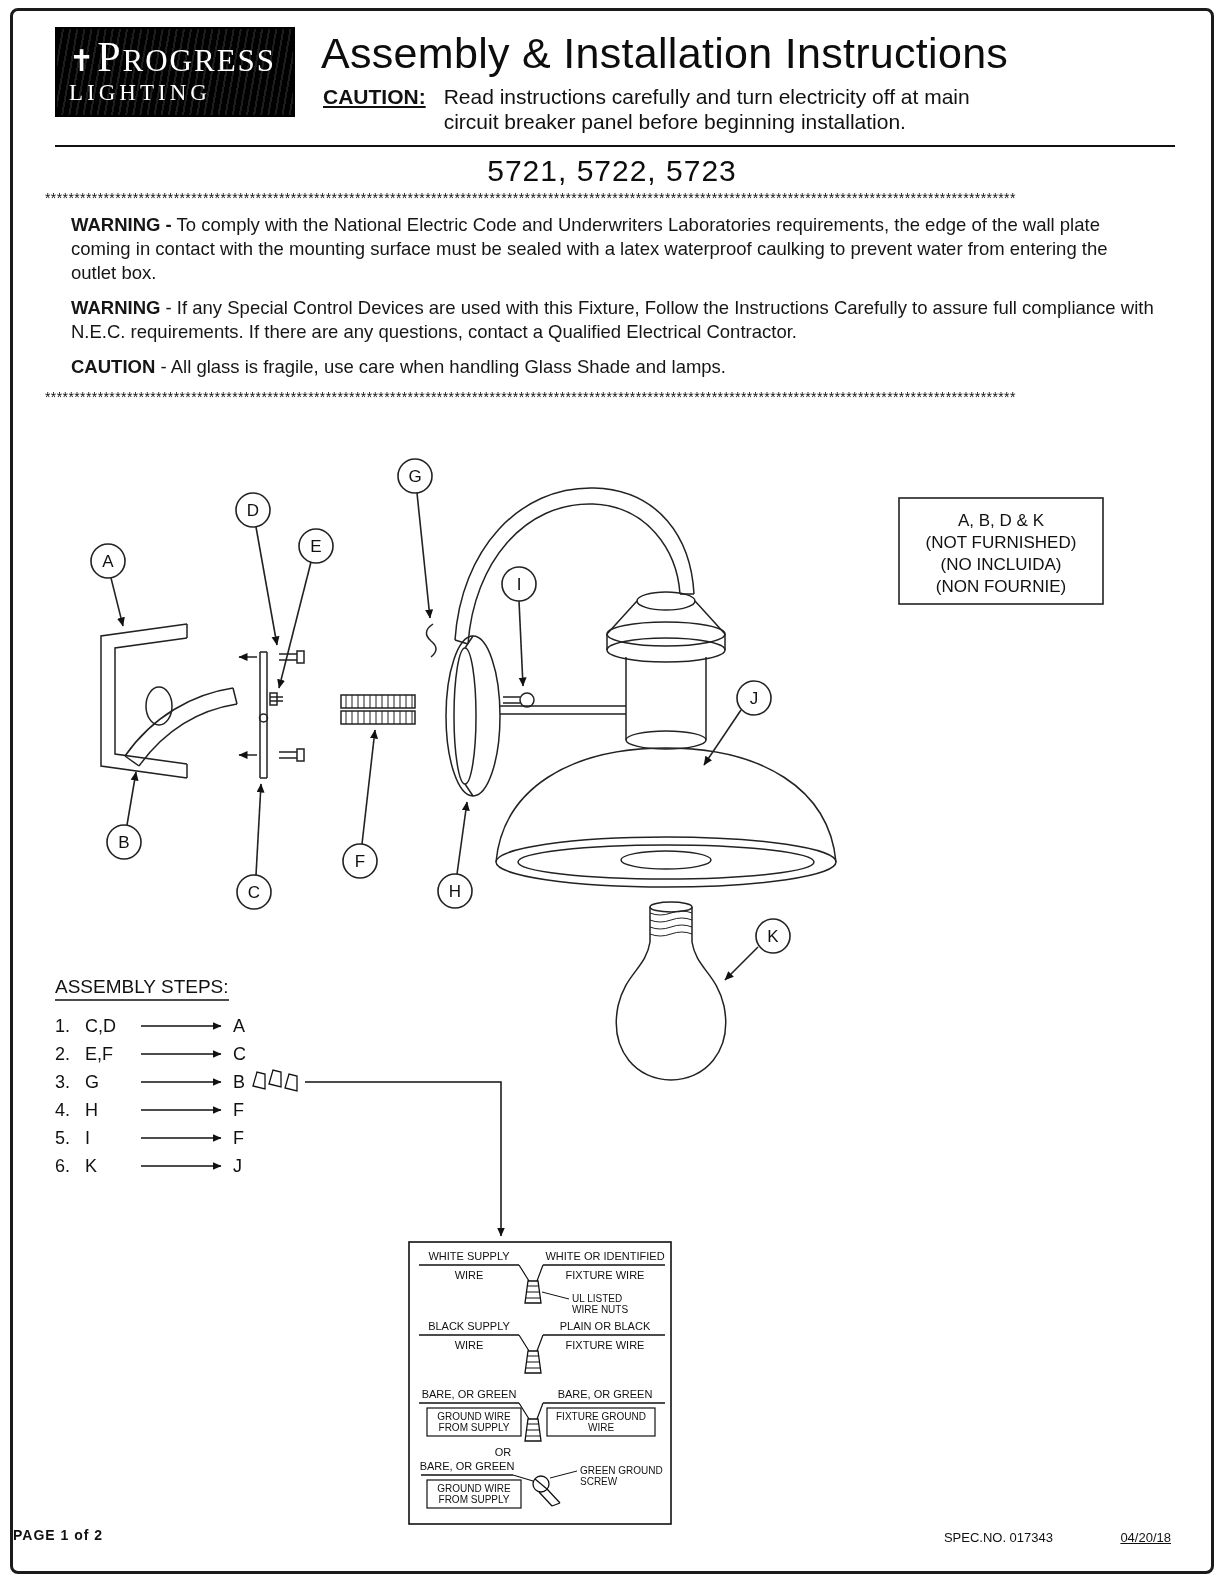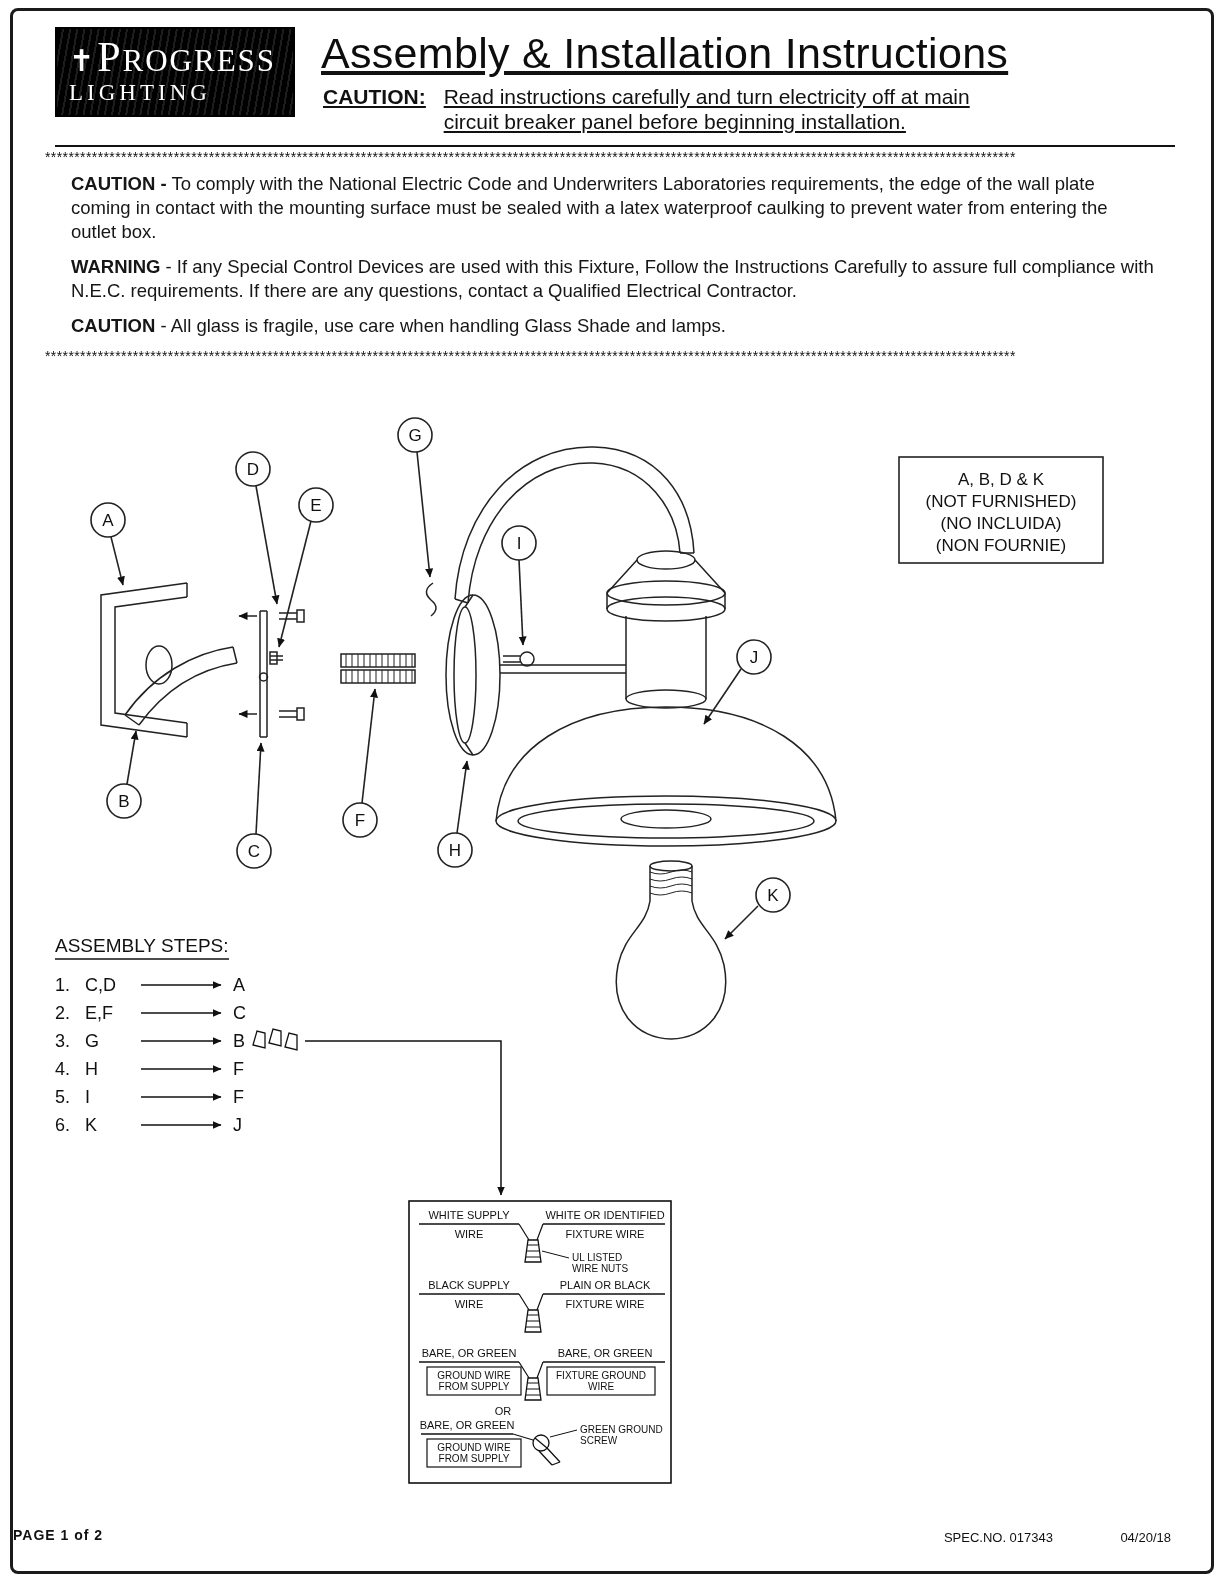--- a/index.html
+++ b/index.html
@@ -5,35 +5,35 @@
   * { margin:0; padding:0; box-sizing:border-box; }
   html,body { background:#fff; }
   body { width:1224px; height:1584px; position:relative; font-family:"Liberation Sans",sans-serif; color:#111; }
   .page { position:absolute; left:10px; top:8px; width:1204px; height:1566px; border:3px solid #1b1b1b; border-radius:8px; background:#fff; overflow:hidden; }
   .header { display:flex; align-items:flex-start; padding:16px 36px 0 42px; gap:26px; }
   .logo { width:240px; height:90px; background:repeating-linear-gradient(100deg,#000 0 5px,#1d1d1d 5px 7px); color:#fff; font-family:"Liberation Serif",serif; padding:6px 10px 6px 12px; border:2px solid #000; }
   .logo-line1 { display:flex; align-items:baseline; font-size:31px; letter-spacing:2px; line-height:1.05; }
   .logo-cross { font-size:30px; margin-right:1px; font-family:"DejaVu Sans",sans-serif; }
   .logo-name1::first-letter { font-size:42px; }
   .logo-line2 { text-align:left; font-size:23px; letter-spacing:4px; margin-top:1px; }
-  .header-right { flex:1; padding-top:2px;text-decoration:underline; }
+  .header-right { flex:1; padding-top:2px; }
   .title { font-size:43px; white-space:nowrap; letter-spacing:0.3px; color:#0d0d0d; }
   .caution-row { display:flex; margin-top:7px; gap:18px; padding-left:2px; }
   .caution-label { font-weight:bold; font-size:21px; text-decoration:underline; white-space:nowrap; }
   .caution-text { font-size:21px; line-height:1.18; }
   .header-rule { border-top:2.5px solid #111; margin:10px 36px 0 42px; }
   .models { text-align:center; font-size:30px; margin-top:7px; letter-spacing:1px; color:#0d0d0d; }
   .stars { margin:3px 32px 0; font-size:14px; letter-spacing:0.4px; white-space:nowrap; overflow:hidden; line-height:1; color:#111; }
   .warnings { margin:8px 56px 0 58px; font-size:18.5px; line-height:1.3; color:#161616; }
   .warnings p { margin-bottom:11px; }
   .diagram { display:block; margin:6px 0 0 28px; }
   svg text { font-family:"Liberation Sans",sans-serif; fill:#111; }
   .footer-page { position:absolute; left:0; right:0; bottom:28px; text-align:left; font-size:14px; letter-spacing:1px;font-weight:bold; }
   .footer-spec { position:absolute; right:158px; bottom:26px; font-size:13px; }
-  .footer-date { position:absolute; right:40px; bottom:26px; font-size:13px; }
+  .footer-date { position:absolute; right:40px; bottom:26px; font-size:13px;text-decoration:underline; }
 </style>
 </head>
 <body>
 
 <div class="page">
 
   <div class="header">
     <div class="logo">
       <div class="logo-line1">
         <span class="logo-cross">✝</span>
@@ -48,25 +48,26 @@
         <span class="caution-text">
           <span>Read instructions carefully and turn electricity off at main</span><br>
           <span>circuit breaker panel before beginning installation.</span>
         </span>
       </div>
     </div>
   </div>
 
   <div class="header-rule"></div>
 
+  <div class="models">5721, 5722, 5723</div>
 
   <div class="stars">**********************************************************************************************************************************************************************</div>
 
   <div class="warnings">
-    <p><b>CAUTION -</b><span> To comply with the National Electric Code and Underwriters Laboratories requirements, the edge of the wall plate coming in contact with the mounting surface must be sealed with a latex waterproof caulking to prevent water from entering the outlet box.</span></p>
+    <p><b>WARNING -</b><span> To comply with the National Electric Code and Underwriters Laboratories requirements, the edge of the wall plate coming in contact with the mounting surface must be sealed with a latex waterproof caulking to prevent water from entering the outlet box.</span></p>
     <p><b>WARNING</b><span> - If any Special Control Devices are used with this Fixture, Follow the Instructions Carefully to assure full compliance with N.E.C. requirements. If there are any questions, contact a Qualified Electrical Contractor.</span></p>
     <p><b>CAUTION</b><span> - All glass is fragile, use care when handling Glass Shade and lamps.</span></p>
   </div>
 
   <div class="stars">**********************************************************************************************************************************************************************</div>
 
   <svg class="diagram" width="1164" height="1120" viewBox="0 0 1164 1120">
     <defs>
       <marker id="arr" markerWidth="11" markerHeight="9" refX="8.5" refY="4" orient="auto" markerUnits="userSpaceOnUse">
         <path d="M0,0 L9,4 L0,8 Z" fill="#111"></path>

